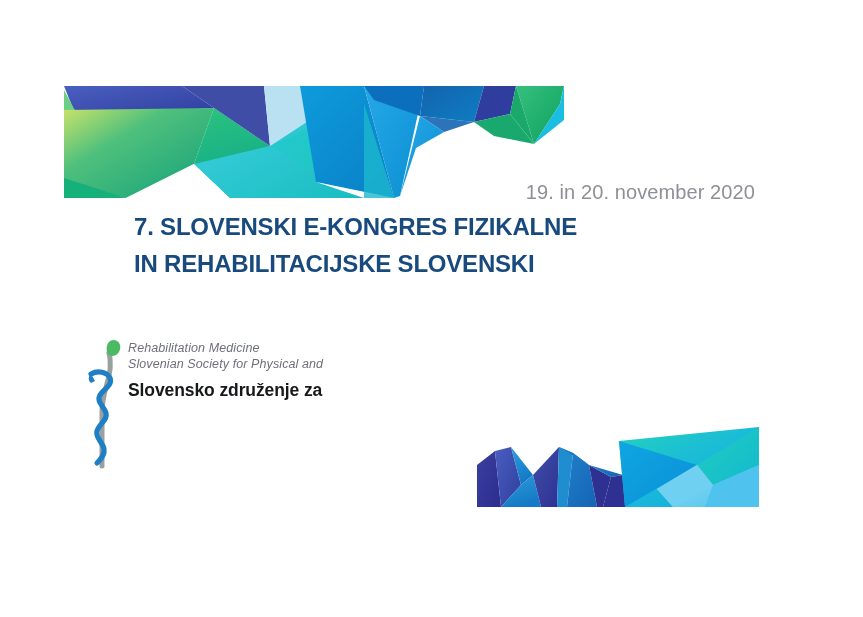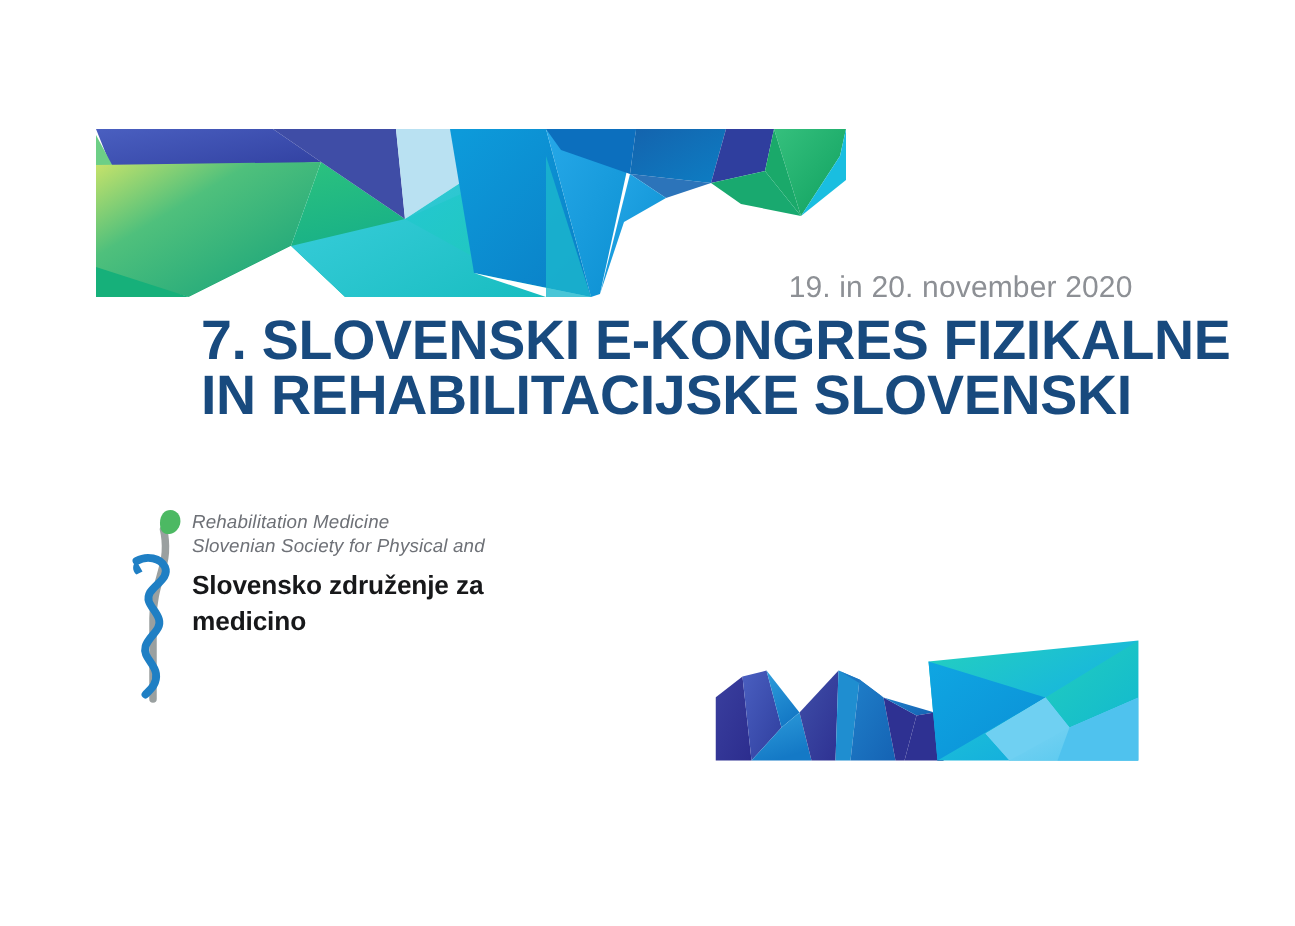--- a/index.html
+++ b/index.html
@@ -56,21 +56,21 @@
     font-family: "Liberation Sans", sans-serif;
   }
 
   
   #congress-title {
     position: absolute;
     left: 134px;
     top: 208px;
     width: 660px;
     color: #184a7e;
-    font-size: 37px;
+    font-size: 24px;
     line-height: 37px;
     font-weight: bold;
     letter-spacing: -0.2px;
     font-family: "Liberation Sans", sans-serif;
   }
   #congress-title .tline { display: block; white-space: nowrap; }
 
   
   #society-logo {
     position: absolute;
@@ -216,21 +216,20 @@
       </svg>
     </div>
 
     <div id="logo-text">
       <div id="society-name-en">
         <span class="tline">Rehabilitation Medicine</span>
         <span class="tline">Slovenian Society for Physical and</span>
       </div>
       <div id="society-name-sl">
         <span class="tline">Slovensko združenje za</span>
-        <span class="tline">medicino</span>
       </div>
     </div>
   </div>
 
   <div class="deco" id="deco-bottom">
     <svg viewBox="0 0 282 90" preserveAspectRatio="none">
       <defs>
         <linearGradient id="gBA" x1="0" y1="0" x2="1" y2="1">
           <stop offset="0" stop-color="#3a3f9e"></stop>
             <stop offset="1" stop-color="#2c2d8e"></stop>

